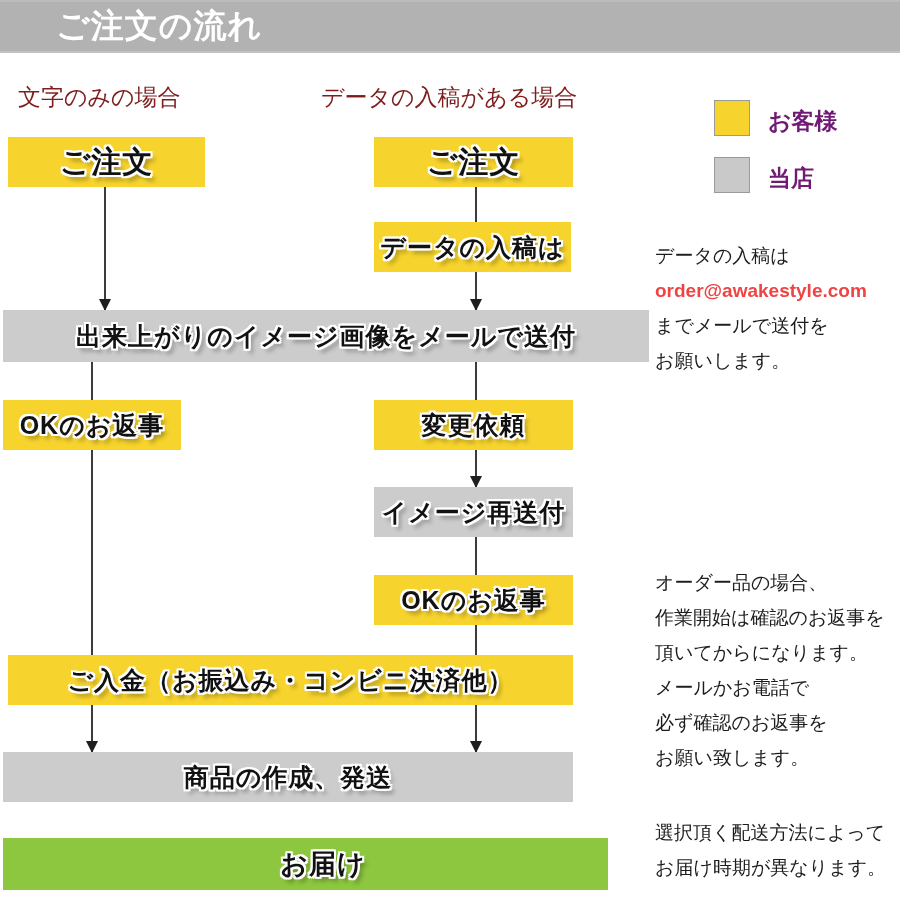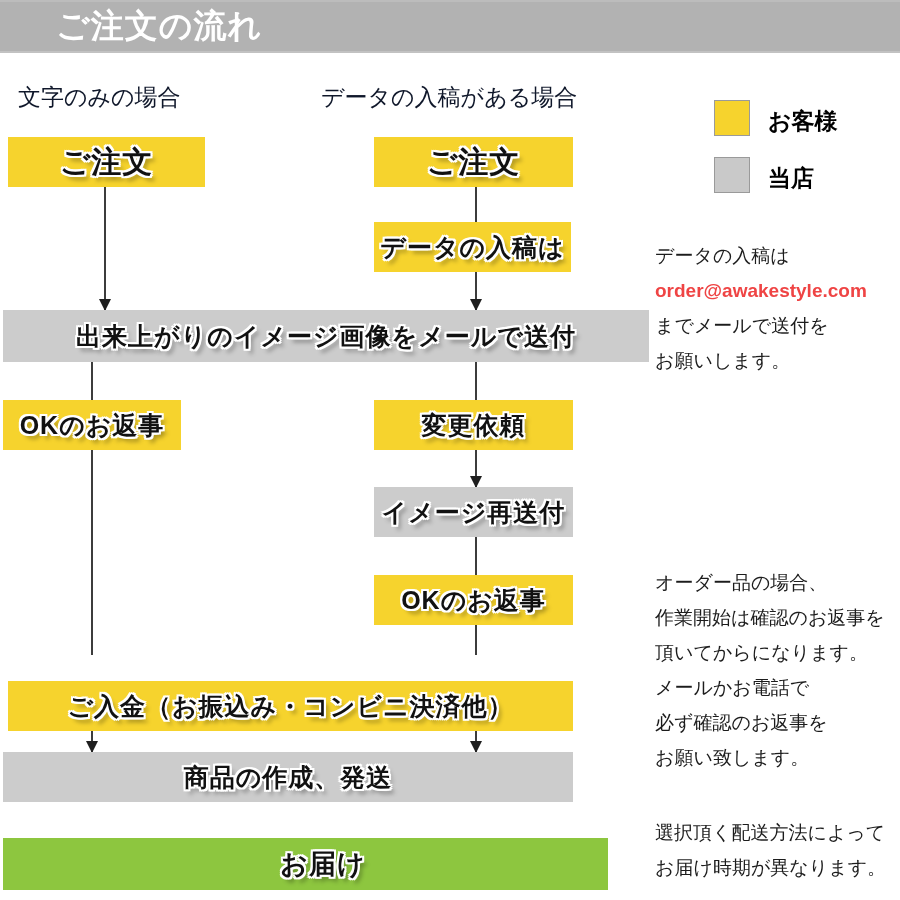--- a/index.html
+++ b/index.html
@@ -11,28 +11,28 @@
   
   .header-bar{
     position:absolute;left:0;top:0;width:900px;height:53px;
     background:#b2b2b2;display:flex;align-items:center;
     border-top:2px solid #bcbcbc;border-bottom:2px solid #c2c2c2;box-sizing:border-box;
   }
   .header-title{
     color:#ffffff;font-size:33px;font-weight:bold;margin-left:56px;letter-spacing:1px;
   }
   
-  .col-header{position:absolute;font-size:23px;color:#0f172a;}
+  .col-header{position:absolute;font-size:23px;color:#7f1d1d;}
   .col-header.left{left:18px;top:82px;}
   .col-header.right{left:321px;top:82px;}
   
   .legend-swatch{position:absolute;width:36px;height:36px;box-sizing:border-box;border:1px solid #9a9a9a;}
   .legend-swatch.customer{left:714px;top:100px;background:#f6d32d;}
   .legend-swatch.shop{left:714px;top:157px;background:#c9c9c9;}
-  .legend-label{position:absolute;left:768px;font-size:23px;font-weight:bold;color:#000000;}
+  .legend-label{position:absolute;left:768px;font-size:23px;font-weight:bold;color:#701a75;}
   .legend-label.customer{top:106px;}
   .legend-label.shop{top:163px;}
   
   .fbox{
     position:absolute;display:flex;align-items:center;justify-content:center;
     font-weight:bold;color:#111;text-align:center;
   }
   .fbox .lbl{
     text-shadow:
       -2px -2px 0 #fff, 2px -2px 0 #fff, -2px 2px 0 #fff, 2px 2px 0 #fff,
@@ -47,21 +47,21 @@
   .fs25{font-size:25px;}
   .fs27{font-size:27px;}
   .b-order-l{left:8px;top:137px;width:197px;height:50px;}
   .b-order-r{left:374px;top:137px;width:199px;height:50px;}
   .b-datasend{left:374px;top:222px;width:197px;height:50px;}
   .b-imagesend{left:3px;top:310px;width:646px;height:52px;}
   .b-ok-l{left:3px;top:400px;width:178px;height:50px;}
   .b-change{left:374px;top:400px;width:199px;height:50px;}
   .b-resend{left:374px;top:487px;width:199px;height:50px;}
   .b-ok-r{left:374px;top:575px;width:199px;height:50px;}
-  .b-payment{left:8px;top:681px;width:565px;height:50px;}
+  .b-payment{left:8px;top:655px;width:565px;height:50px;}
   .b-production{left:3px;top:752px;width:570px;height:50px;}
   .b-delivery{left:3px;top:838px;width:570px;height:52px;padding-left:35px;}
   
   .vline{position:absolute;width:2px;background:#3c3c3c;}
   .vline.arrowed::after{
     content:"";position:absolute;bottom:-1px;left:-5px;width:0;height:0;
     border-left:6px solid transparent;border-right:6px solid transparent;
     border-top:12px solid #1f1f1f;
   }
   

